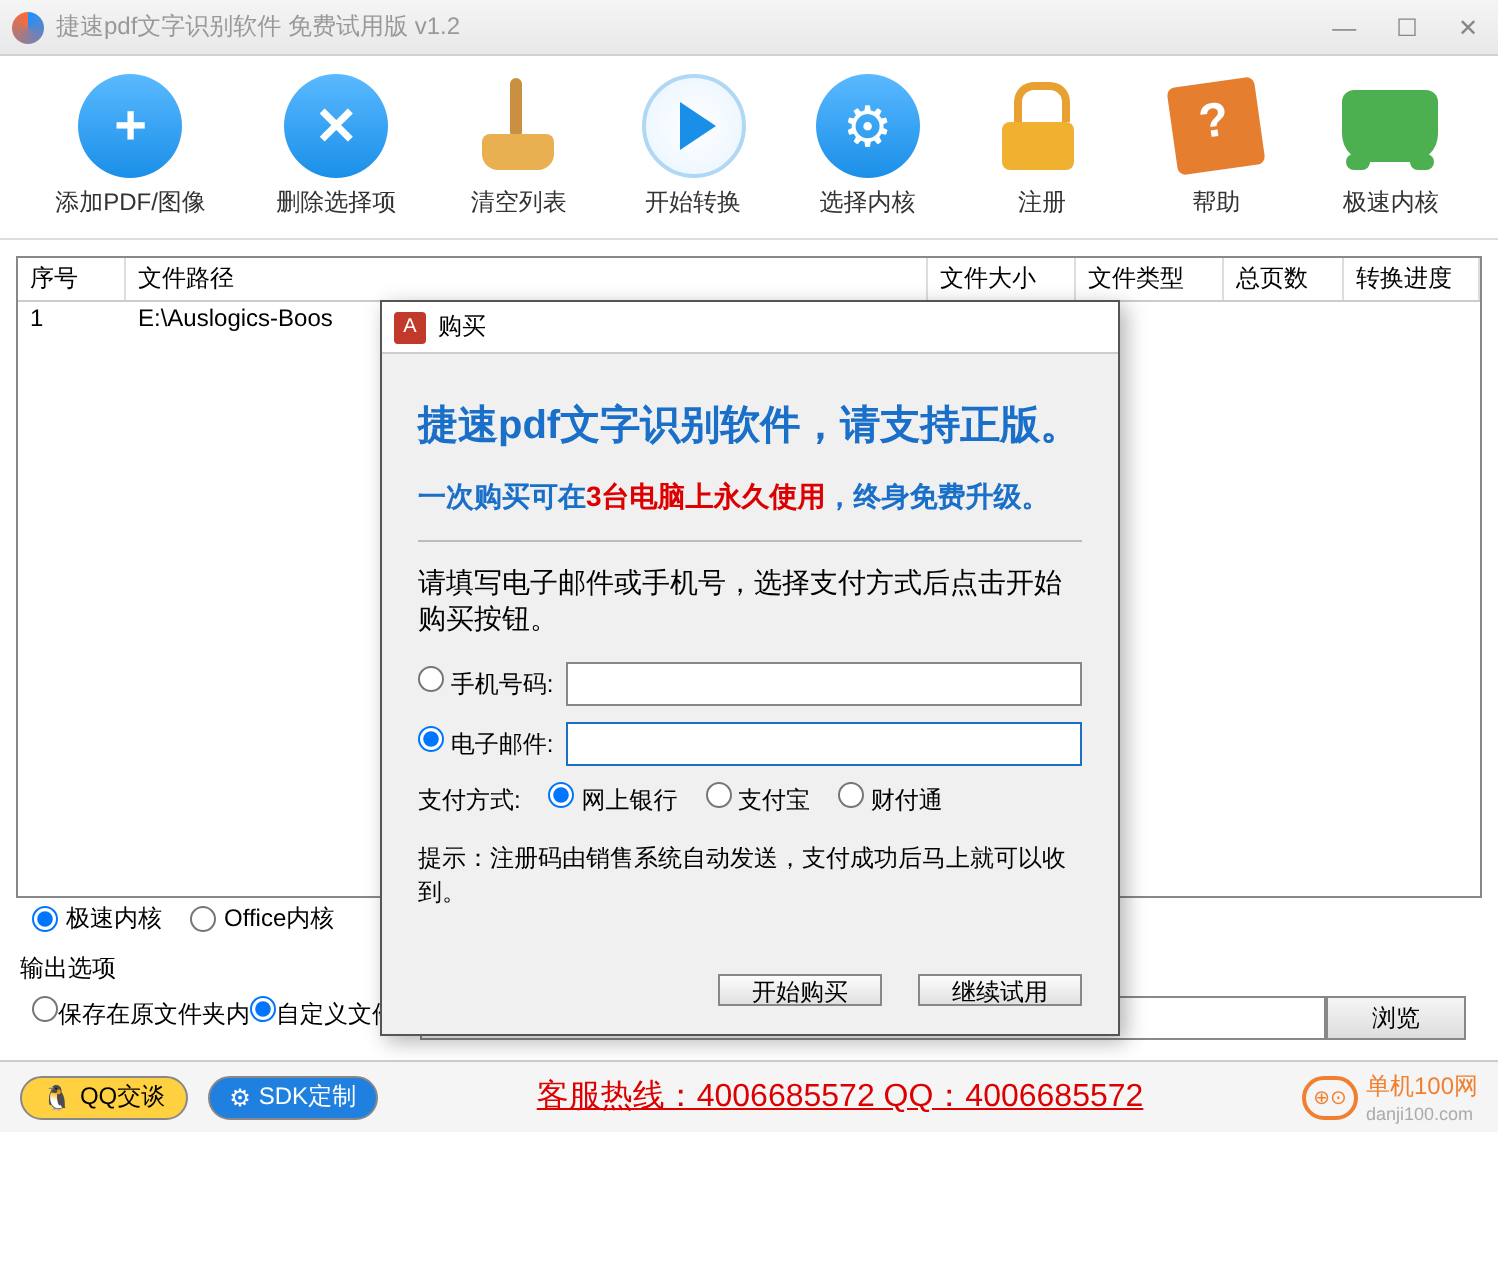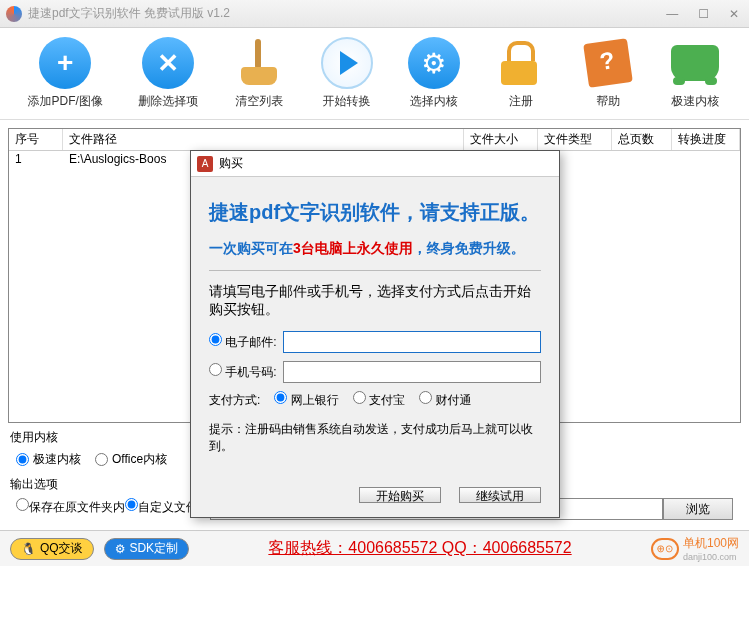--- a/index.html
+++ b/index.html
@@ -151,21 +151,20 @@
     <div class="trow">
       <div class="c-seq">1</div>
       <div class="c-path">E:\Auslogics-Boos</div>
       <div class="c-size"></div>
       <div class="c-type"></div>
       <div class="c-pages"></div>
       <div class="c-prog"></div>
     </div>
   </div>
 
-  <div class="section-lbl">使用内核</div>
   <div class="radio-row">
     <label>
         <input type="radio" name="kernel" checked="" style="">
         <span>极速内核</span>
       </label>
     <label>
         <input type="radio" name="kernel" style="">
         <span>Office内核</span>
       </label>
   </div>
@@ -202,26 +201,26 @@
   <div class="dlg-title">
     <div class="dico">A</div>
     <span>购买</span>
   </div>
   <div class="dlg-body">
     <div class="dlg-h1">捷速pdf文字识别软件，请支持正版。</div>
     <div class="dlg-h2"><span>一次购买可在</span><span class="hl">3台电脑上永久使用</span><span>，终身免费升级。</span></div>
     <hr class="dlg-hr">
     <div class="dlg-p">请填写电子邮件或手机号，选择支付方式后点击开始购买按钮。</div>
     <div class="dlg-row">
+      <label><input type="radio" name="contact" style=""> <span>手机号码:</span></label>
+      <input type="text" class="plain" value="" style="">
+    </div>
+    <div class="dlg-row">
       <label><input type="radio" name="contact" checked="" style=""> <span>电子邮件:</span></label>
       <input type="text" value="" style="">
-    </div>
-    <div class="dlg-row">
-      <label><input type="radio" name="contact" style=""> <span>手机号码:</span></label>
-      <input type="text" class="plain" value="" style="">
     </div>
     <div class="dlg-payrow1">
       <span>支付方式:</span>
       <label><input type="radio" name="pay" checked="" style=""> <span>网上银行</span></label>
       <label><input type="radio" name="pay" style=""> <span>支付宝</span></label>
       <label><input type="radio" name="pay" style=""> <span>财付通</span></label>
     </div>
     <div class="dlg-tip"><span>提示：</span><span>注册码由销售系统自动发送，支付成功后马上就可以收到。</span></div>
   </div>
   <div class="dlg-btns">

